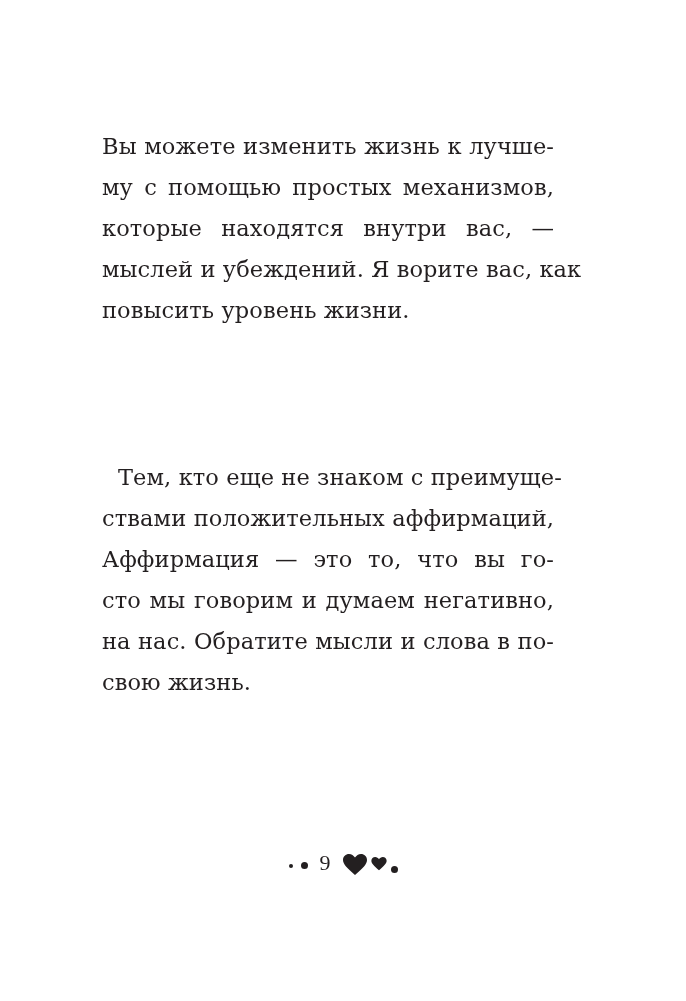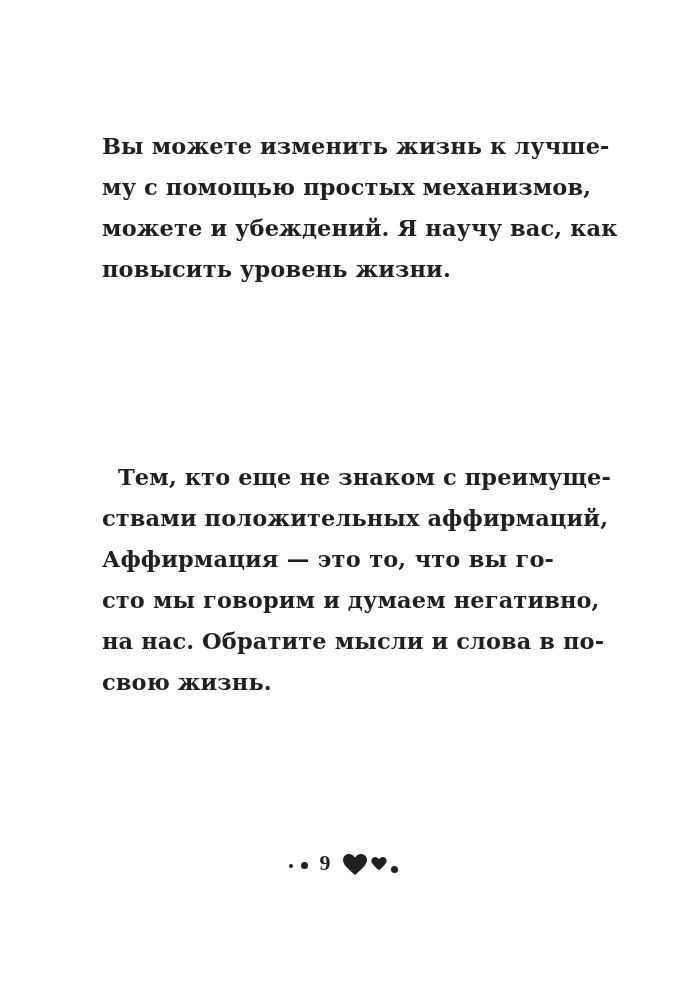--- a/index.html
+++ b/index.html
@@ -1,36 +1,37 @@
 <!DOCTYPE html>
 <html><head>
 <meta charset="utf-8">
 <style>
   html,body{margin:0;padding:0;background:#ffffff;}
   body{width:686px;height:1001px;position:relative;overflow:hidden;}
-  .page{position:absolute;left:0;top:0;width:616px;height:1001px;background:#fff;font-weight:bold;}
+  .page{position:absolute;left:0;top:0;width:616px;height:1001px;background:#fff;}
   .para{position:absolute;left:102px;width:452px;font-family:"DejaVu Serif","Liberation Serif",serif;color:#231f20;}
   .line{display:block;height:41px;line-height:41px;font-size:22.5px;white-space:nowrap;text-align:justify;text-align-last:justify;letter-spacing:0.1px;}
   .line.last{text-align-last:left;}
   .line.indent{padding-left:16px;}
   #p1{top:126px;}
   #p2{top:457px;}
   .folio{position:absolute;top:848px;left:0;width:686px;text-align:center;font-family:"Liberation Serif","DejaVu Serif",serif;color:#231f20;}
   .folio-inner{display:inline-flex;align-items:center;gap:4px;}
   .dot{display:inline-block;border-radius:50%;background:#231f20;}
   .num{font-size:22px;margin:0 8px;line-height:30px;}
 </style>
 </head>
 <body>
 
 <div class="page">
   <div class="para" id="p1">
     <span class="line">Вы можете изменить жизнь к лучше-</span>
     <span class="line">му с помощью простых механизмов,</span>
-    <span class="line">можете и убеждений. Я научу вас, как</span>
+    <span class="line">которые находятся внутри вас, —</span>
+    <span class="line">мыслей и убеждений. Я ворите вас, как</span>
     <span class="line last">повысить уровень жизни.</span>
   </div>
 
   <div class="para" id="p2">
     <span class="line indent">Тем, кто еще не знаком с преимуще-</span>
     <span class="line">ствами положительных аффирмаций,</span>
     <span class="line">Аффирмация — это то, что вы го-</span>
     <span class="line">сто мы говорим и думаем негативно,</span>
     <span class="line">на нас. Обратите мысли и слова в по-</span>
     <span class="line last">свою жизнь.</span>

